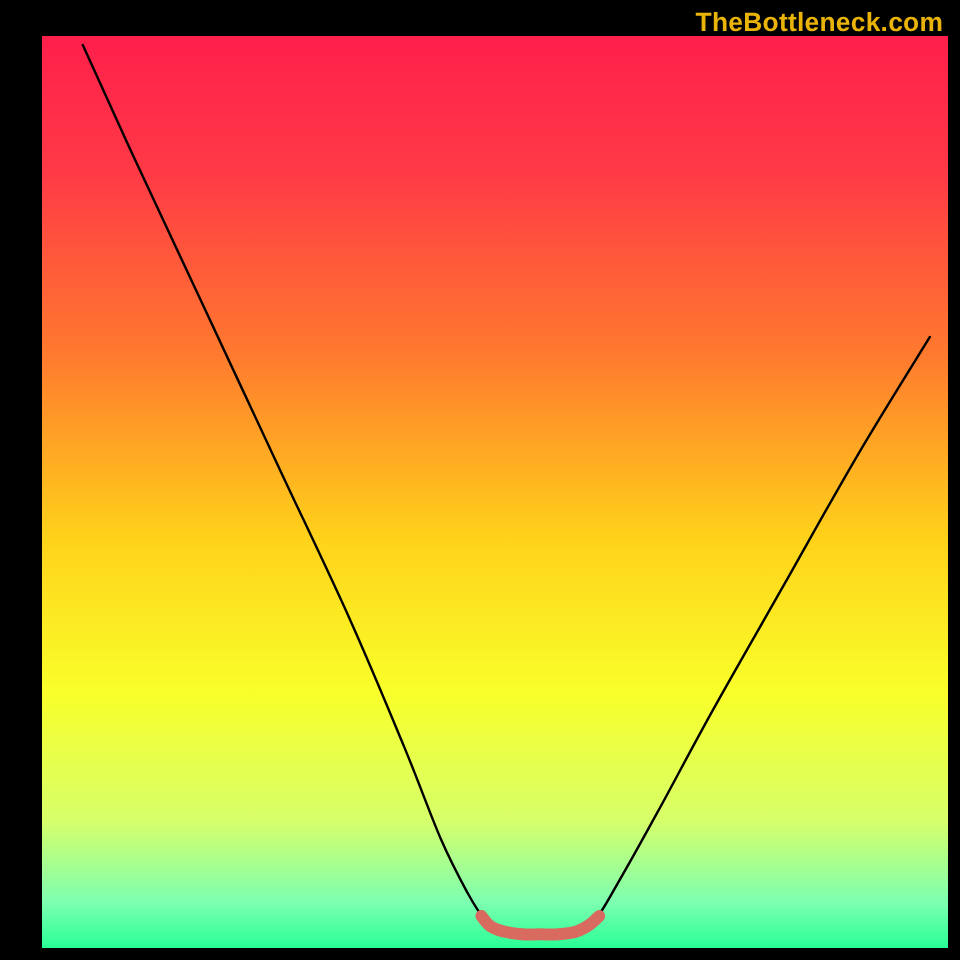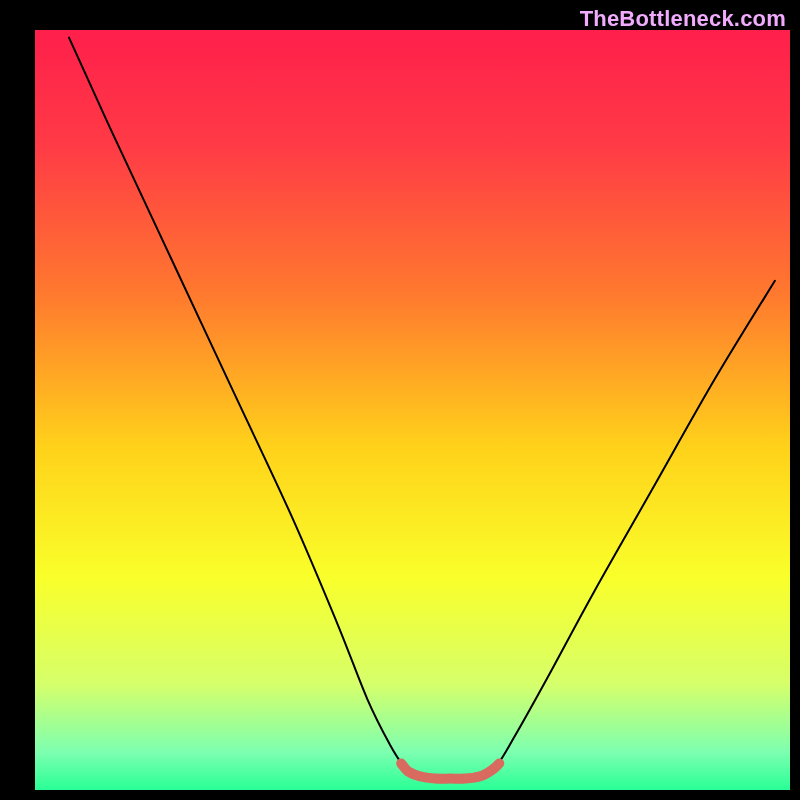--- a/index.html
+++ b/index.html
@@ -14,21 +14,21 @@
   .frame {
     position: relative;
     width: 800px;
     height: 800px;
     background: #000;
   }
   .watermark {
     position: absolute;
     top: 6px;
     right: 14px;
-    color: #f0abfc;
+    color: #eab308;
     font-size: 22px;
     font-weight: 600;
     letter-spacing: 0.2px;
     user-select: none;
   }
   svg {
     position: absolute;
     left: 0;
     top: 0;
     display: block;

